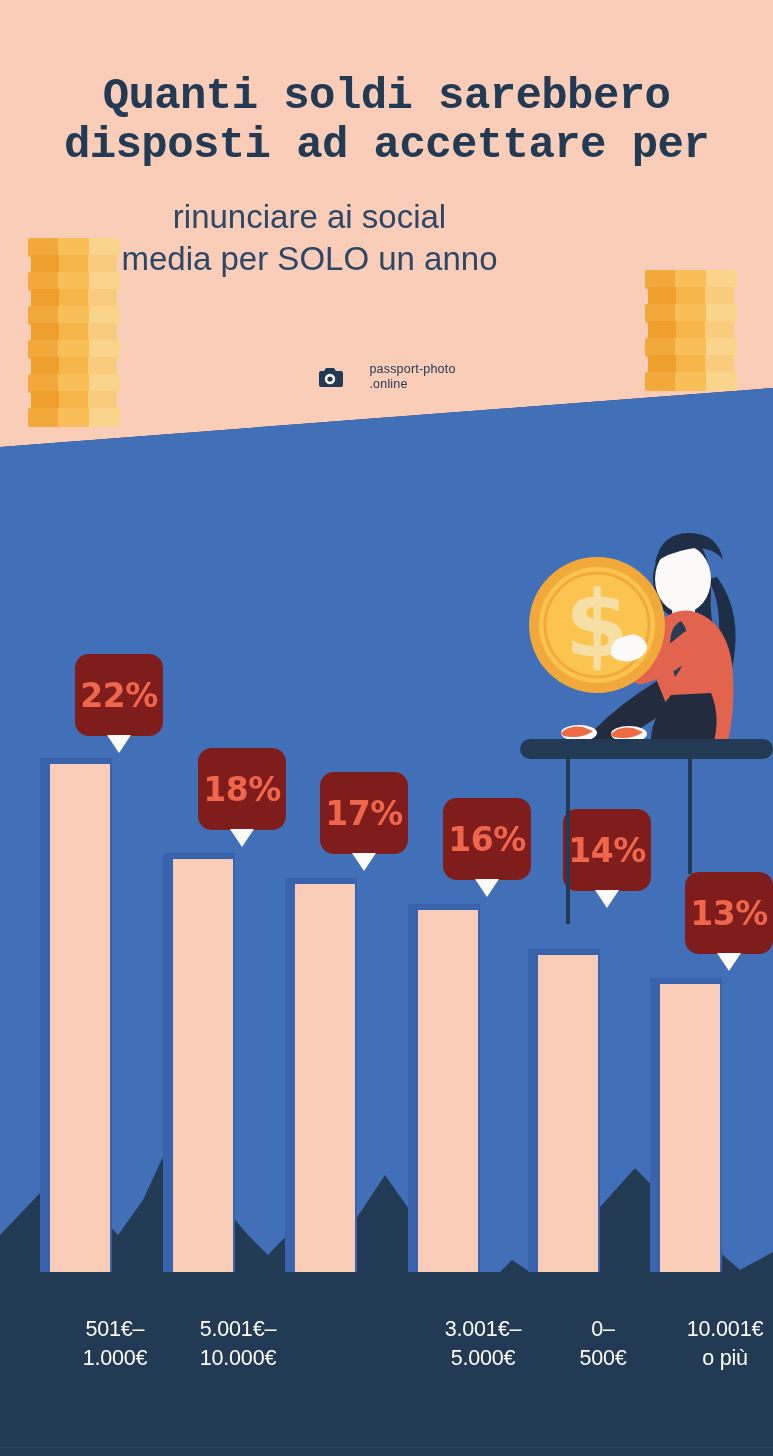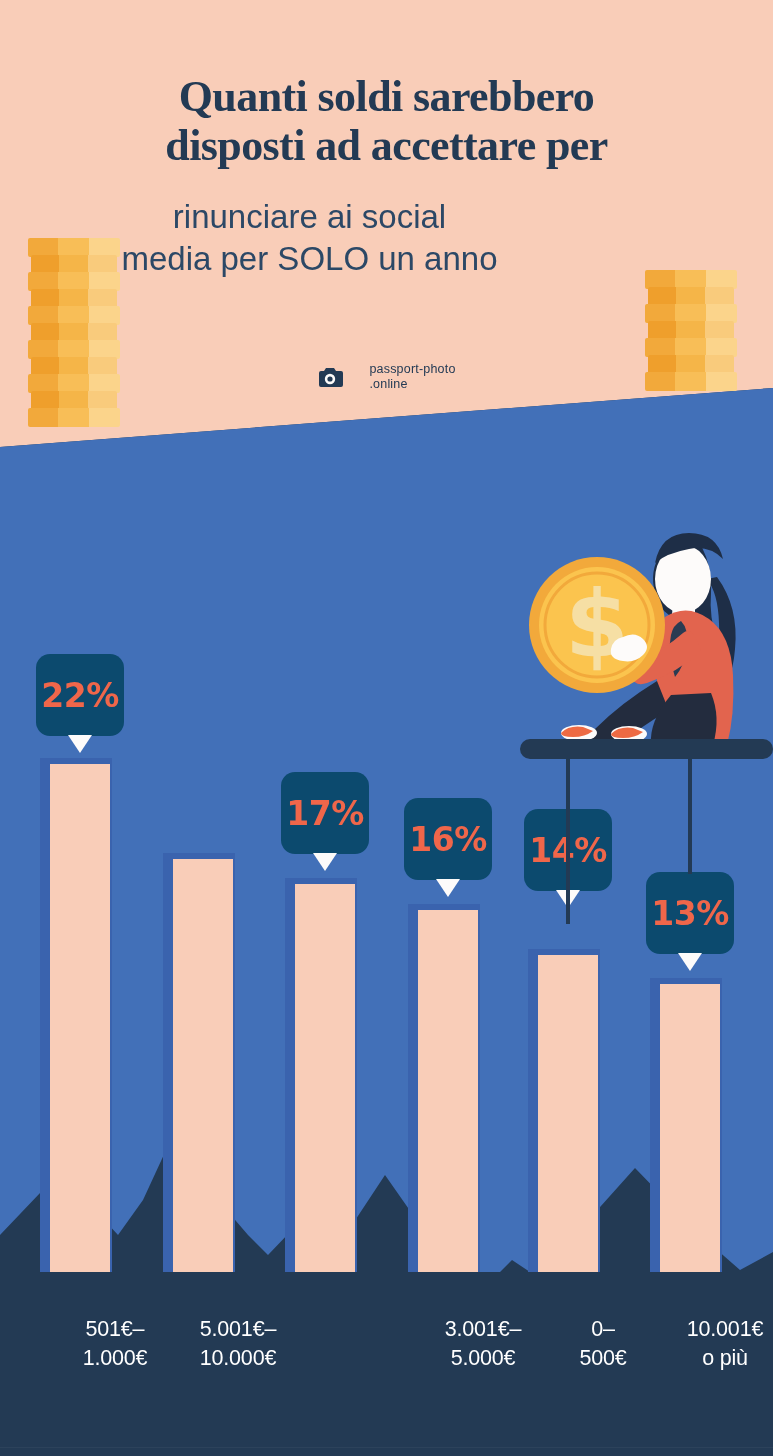--- a/index.html
+++ b/index.html
@@ -37,21 +37,21 @@
     background:rgba(255,255,255,0.045); z-index:12;
   }
 
   
   .title{
     position:absolute; left:0; top:72px; width:773px;
     text-align:center; z-index:5;
     color:#233A54;
     font-weight:bold; font-size:44px; line-height:1.12;
     letter-spacing:-0.6px;
-    font-family:Liberation Serif, serif;
+    font-family:Liberation Mono, monospace;
   }
   .subtitle{
     position:absolute; left:0; top:196px; width:619px;
     text-align:center; z-index:5;
     color:#2C4866;
     font-weight:400; font-size:33px; line-height:1.26;
     font-family:"Liberation Sans", sans-serif;
   }
 
   
@@ -98,26 +98,27 @@
     background:#3A63AE; z-index:1;
   }
   .bar{
     position:absolute; left:0; bottom:0; width:60px;
     background:#F9CDB8; z-index:2;
   }
 
   
   .bubble{
     position:absolute; z-index:10;
-    background:#0c4a6e; border-radius:14px;
+    background:#7f1d1d; border-radius:14px;
     width:88px; height:82px;
     display:flex; align-items:center; justify-content:center;
     color:#F0664A; font-weight:bold; font-size:33px;
     font-family:"DejaVu Sans", sans-serif;
     letter-spacing:-0.5px;
+    margin-left:39px;
   }
   .bubble:after{
     content:""; position:absolute; bottom:-17px; left:50%;
     transform:translateX(-50%);
     border-left:12px solid transparent;
     border-right:12px solid transparent;
     border-top:18px solid #FDFBFA;
   }
 
   
@@ -255,20 +256,21 @@
       <div class="bar" style="height:508px;"></div>
     </div>
     <div class="bubble" style="left:36px; top:654px;">22%</div>
     <div class="xlabel" style="left:50px;">501€–
 1.000€</div>
 
     <div class="bar-group" style="left:173px;">
       <div class="bar-shadow" style="height:419px;"></div>
       <div class="bar" style="height:413px;"></div>
     </div>
+    <div class="bubble" style="left:159px; top:748px;">18%</div>
     <div class="xlabel" style="left:173px;">5.001€–
 10.000€</div>
 
     <div class="bar-group" style="left:295px;">
       <div class="bar-shadow" style="height:394px;"></div>
       <div class="bar" style="height:388px;"></div>
     </div>
     <div class="bubble" style="left:281px; top:772px;">17%</div>
 
     <div class="bar-group" style="left:418px;">

